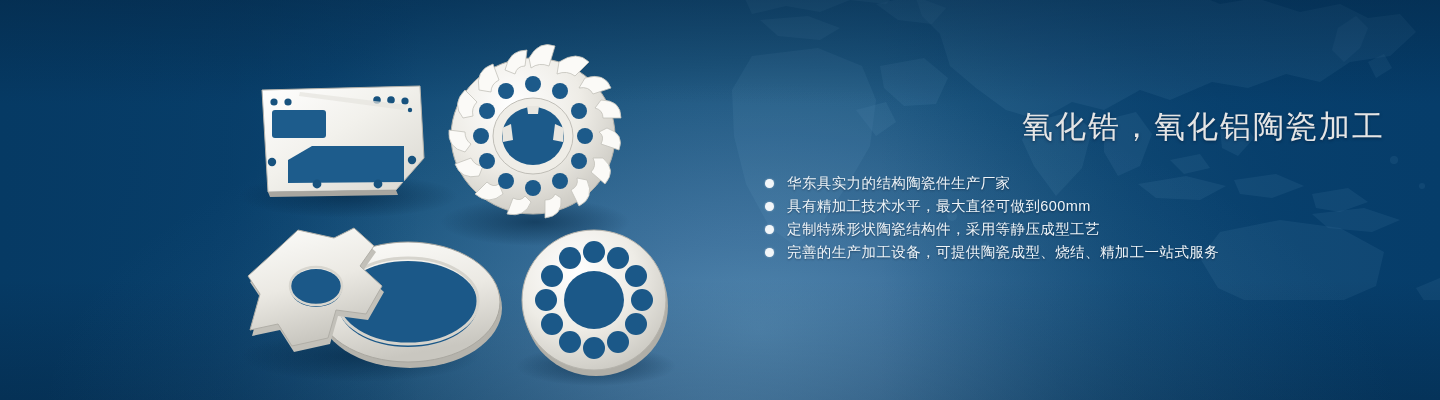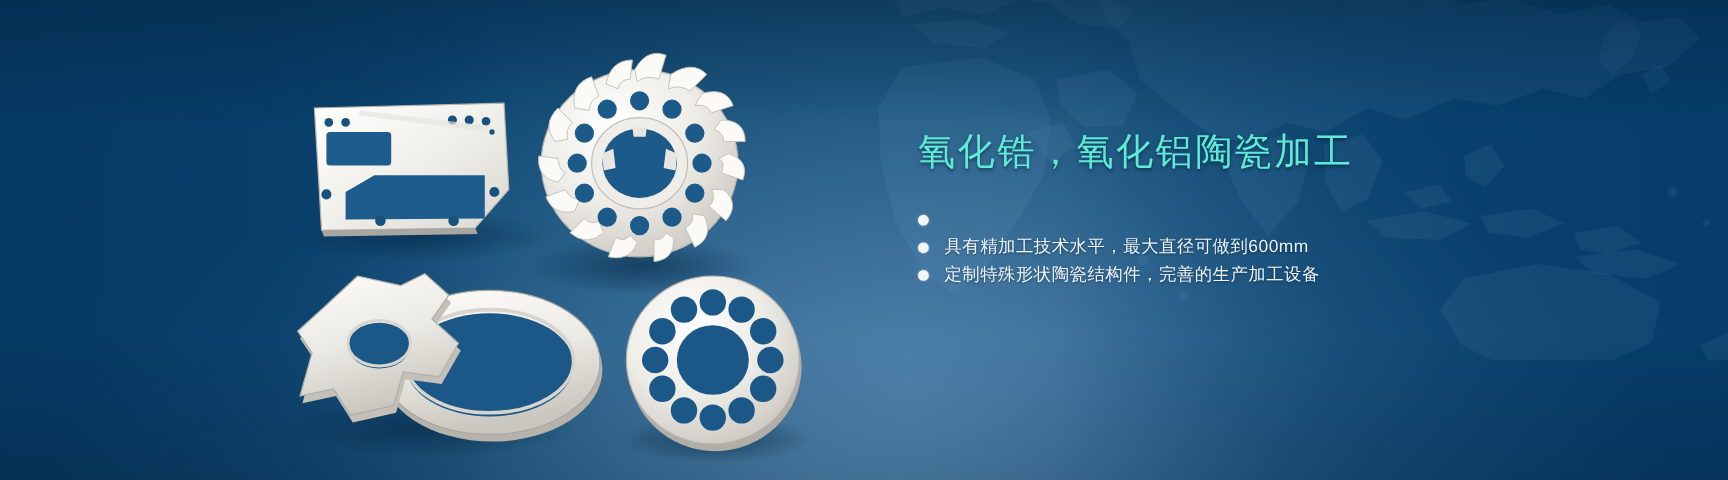--- a/index.html
+++ b/index.html
@@ -46,27 +46,28 @@
     pointer-events:none;
   }
   .worldmap svg{ width:100%; height:100%; display:block; }
 
   
   .copy{
     position:absolute; left:765px; top:106px;
     width:620px;
   }
   .headline{
-    color:#5eead4;
+    color:#e5e5e5;
     font-size:31px;
     line-height:42px;
     letter-spacing:2px;
     font-weight:400;
     text-shadow:0 1px 3px rgba(0,20,45,.55);
     white-space:nowrap;
+    text-align:right;
   }
   .bullets{ list-style:none; margin-top:24px; }
   .bullet{
     display:flex; align-items:center;
     height:22px;
     margin-bottom:1px;
   }
   .dot{
     width:9px; height:9px; border-radius:50%;
     background:#f2f6f9;
@@ -279,25 +280,30 @@
         </g>
       </g>
     </svg>
   </div>
 
   <div class="copy">
     <h1 class="headline">氧化锆，氧化铝陶瓷加工</h1>
     <ul class="bullets">
       <li class="bullet">
         <span class="dot"></span>
+        <span class="bullet-text">华东具实力的结构陶瓷件生产厂家</span>
       </li>
       <li class="bullet">
         <span class="dot"></span>
         <span class="bullet-text">具有精加工技术水平，最大直径可做到600mm</span>
       </li>
       <li class="bullet">
         <span class="dot"></span>
-        <span class="bullet-text">定制特殊形状陶瓷结构件，完善的生产加工设备</span>
+        <span class="bullet-text">定制特殊形状陶瓷结构件，采用等静压成型工艺</span>
+      </li>
+      <li class="bullet">
+        <span class="dot"></span>
+        <span class="bullet-text">完善的生产加工设备，可提供陶瓷成型、烧结、精加工一站式服务</span>
       </li>
     </ul>
   </div>
 
 </div>
 
 </body></html>

